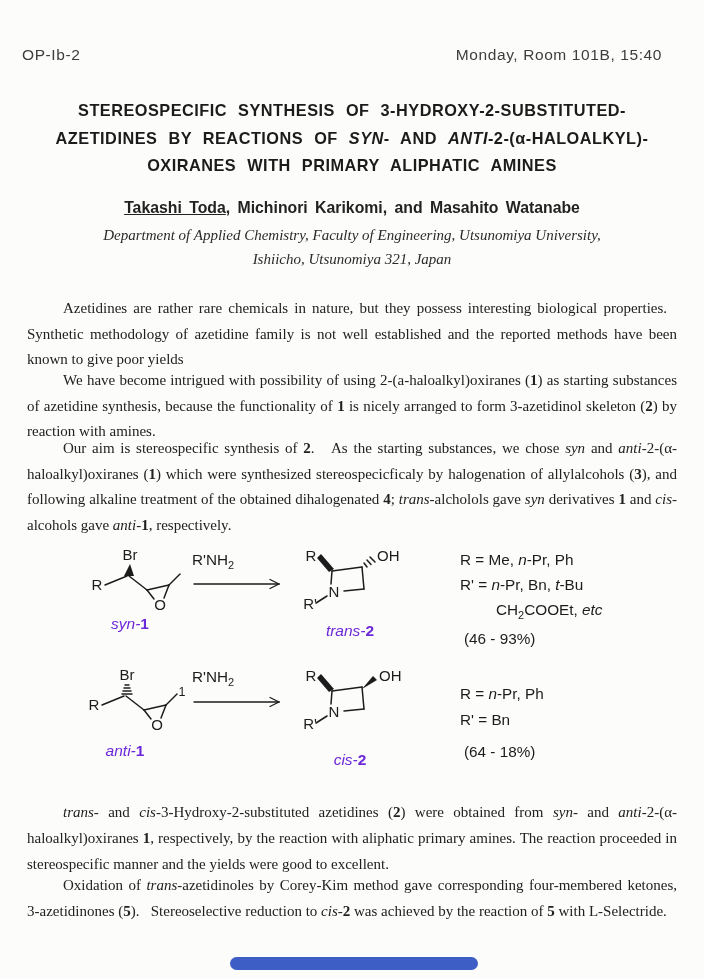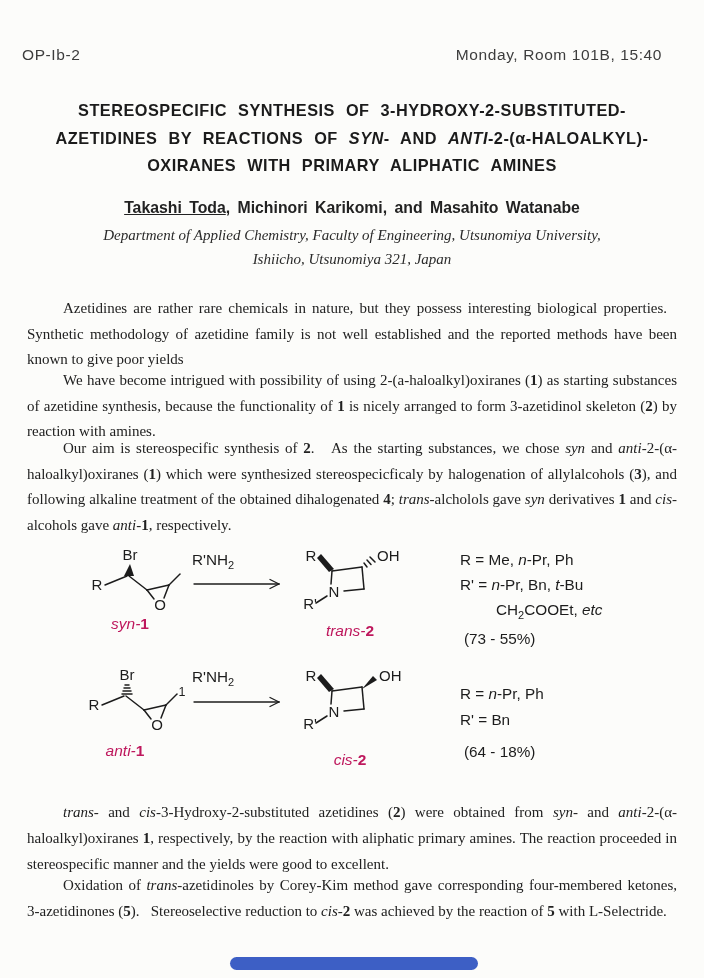--- a/index.html
+++ b/index.html
@@ -41,21 +41,21 @@
   .para{
     position:absolute;left:27px;width:650px;
     font-family:"Liberation Serif",serif;font-size:15px;
     text-align:justify;text-indent:36px;color:#212121;
   }
   .lh255{line-height:25.5px;}
   .lh26{line-height:26px;}
 
   .schemelabel{
     position:absolute;font-family:"Liberation Sans",sans-serif;
-    font-size:15.5px;text-align:center;color:#be185d;
+    font-size:15.5px;text-align:center;color:#6d28d9;
   }
   .reagent{
     position:absolute;font-family:"Liberation Sans",sans-serif;
     font-size:15.3px;text-align:left;color:#1c1c1c;
   }
   .cond{
     position:absolute;left:460px;
     font-family:"Liberation Sans",sans-serif;font-size:15.3px;color:#1c1c1c;
   }
   .cond .cline{line-height:25px;}
@@ -134,21 +134,21 @@
     <text x="81" y="18">OH</text>
     <line x1="20" y1="60" x2="31" y2="53"></line>
     <text x="14" y="66" text-anchor="middle">R'</text>
   </svg>
   <div class="schemelabel" style="left:305px;top:622px;width:90px;"><span class="it">trans-</span><span class="bd">2</span></div>
 
   <div class="cond" style="top:547px;">
     <div class="cline"><span>R = Me, </span><span class="it">n</span><span>-Pr, Ph</span></div>
     <div class="cline"><span>R' = </span><span class="it">n</span><span>-Pr, Bn, </span><span class="it">t</span><span>-Bu</span></div>
     <div class="cline indent"><span>CH</span><sub>2</sub><span>COOEt, </span><span class="it">etc</span></div>
-    <div class="cline yield"><span>(73 - 55%)</span></div>
+    <div class="cline yield"><span>(46 - 93%)</span></div>
   </div>
 
   <svg style="left:80px;top:663px;" width="115" height="80" viewBox="0 0 115 80">
     <text x="47" y="17" text-anchor="middle">Br</text>
     <line x1="45" y1="22" x2="49" y2="22"></line>
     <line x1="44" y1="25" x2="50" y2="25"></line>
     <line x1="43" y1="28" x2="51" y2="28"></line>
     <line x1="42" y1="31" x2="52" y2="31"></line>
     <text x="14" y="47" text-anchor="middle">R</text>
     <line x1="22" y1="42" x2="44" y2="33"></line>

